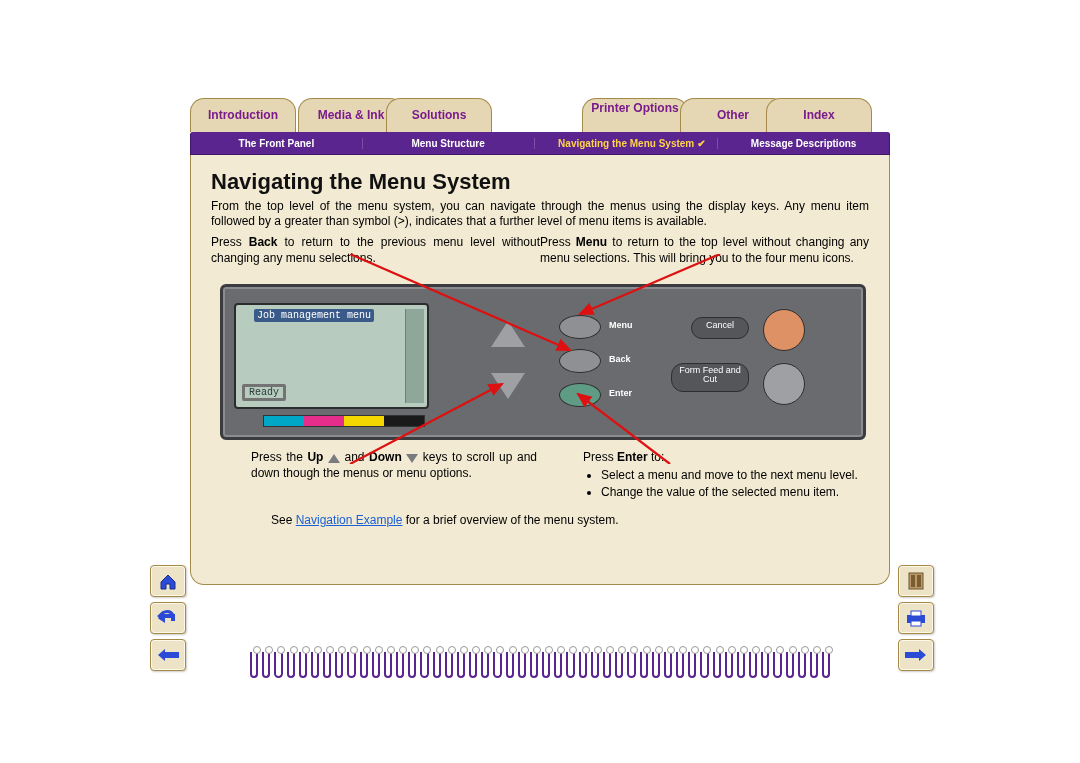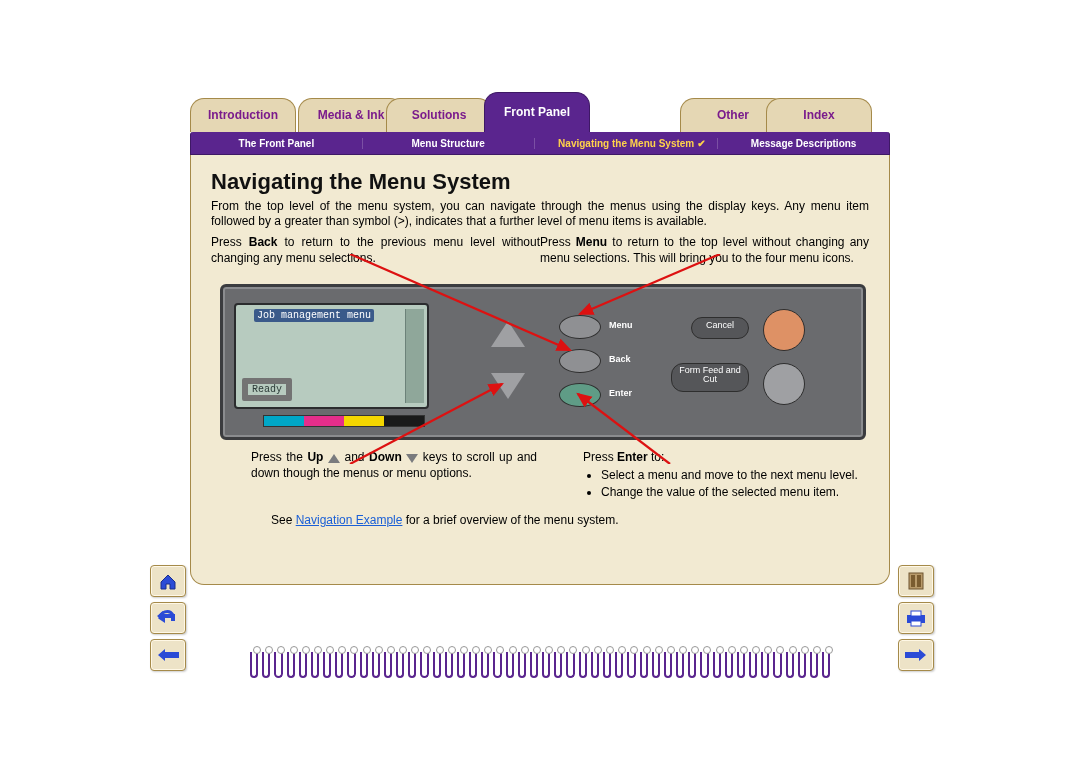--- a/index.html
+++ b/index.html
@@ -134,21 +134,21 @@
     background: #3a5a8a;
     color: #fff;
     font-size: 10px;
     padding: 1px 3px;
     border-radius: 2px;
     display: inline-block;
   }
   .lcd-ready {
     position: absolute;
     bottom: 6px; left: 6px;
-    border: 6px solid #737373;
+    border: 3px solid #737373;
     padding: 0 4px;
     font-size: 10px;
     border-radius: 2px;
   }
   .lcd-icons {
     position: absolute;
     right: 3px; top: 4px; bottom: 4px;
     width: 18px;
     background: #8fa79a;
     border-left: 1px solid #6c8279;
@@ -275,21 +275,23 @@
 </style>
 </head>
 <body>
 
 <div class="stage">
 
   <div class="tabs">
     <div class="tab" style="left:0px">Introduction</div>
     <div class="tab" style="left:108px">Media &amp; Ink</div>
     <div class="tab" style="left:196px">Solutions</div>
-    <div class="tab active" style="left:294px">Front Panel</div>
+    <div class="tab two-line" style="left:392px">
+      <span>Printer Options</span>
+    </div>
     <div class="tab" style="left:490px">Other</div>
     <div class="tab" style="left:576px">Index</div>
   </div>
 
   <div class="subbar">
     <div class="subitem">The Front Panel</div>
     <div class="subitem">Menu Structure</div>
     <div class="subitem active">
       <span>Navigating the Menu System</span><span class="check">✔</span>
     </div>

